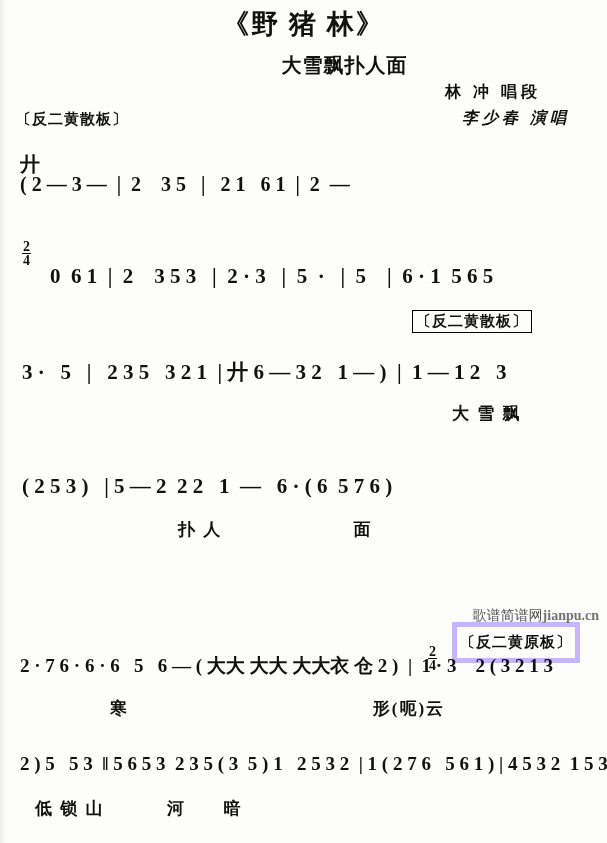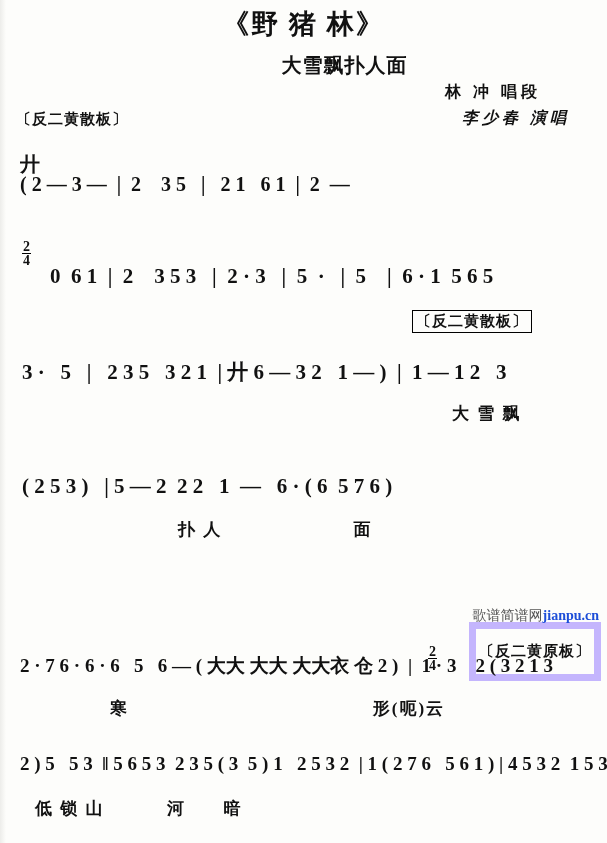--- a/index.html
+++ b/index.html
@@ -40,21 +40,21 @@
   .credit.c2{top:108px;left:462px;font-style:italic;}
 
   .mode-tag{
     position:absolute;
     font-size:15px;
     font-weight:bold;
     letter-spacing:1px;
   }
   .mode-tag.m1{top:110px;left:16px;}
   .mode-tag.m2{top:310px;left:412px;border:1px solid #000;padding:1px 3px;}
-  .mode-tag.m3{top:622px;left:469px;border:7px solid #c4b5fd;padding:13px 3px;}
+  .mode-tag.m3{top:622px;left:452px;border:5px solid #c4b5fd;padding:6px 3px;}
 
   
   .row{position:absolute;left:0;width:607px;height:64px;}
   .notes{
     position:absolute;left:0;top:0;width:607px;
     font-family:"Liberation Serif", serif;
     font-size:21px;
     font-weight:bold;
     white-space:pre;
     letter-spacing:0px;
@@ -75,21 +75,21 @@
     text-align:center;
   }
   .meter i{font-style:normal;display:block;border-bottom:1.6px solid #000;padding:0 1px;}
   .meter b{font-weight:bold;display:block;padding:0 1px;}
 
   
   .wm{
     position:absolute;right:8px;bottom:6px;
     font-size:14px;color:#555;letter-spacing:0px;
   }
-  .wm .blue{color:#1d4ed8;font-weight:bold;}
+  .wm .blue{color:#737373;font-weight:bold;}
 
   
   .edge{
     position:absolute;left:0;top:0;width:6px;height:843px;
     background:linear-gradient(to right,#ededea,rgba(255,255,255,0));
   }
 </style>
 </head>
 <body>
 

